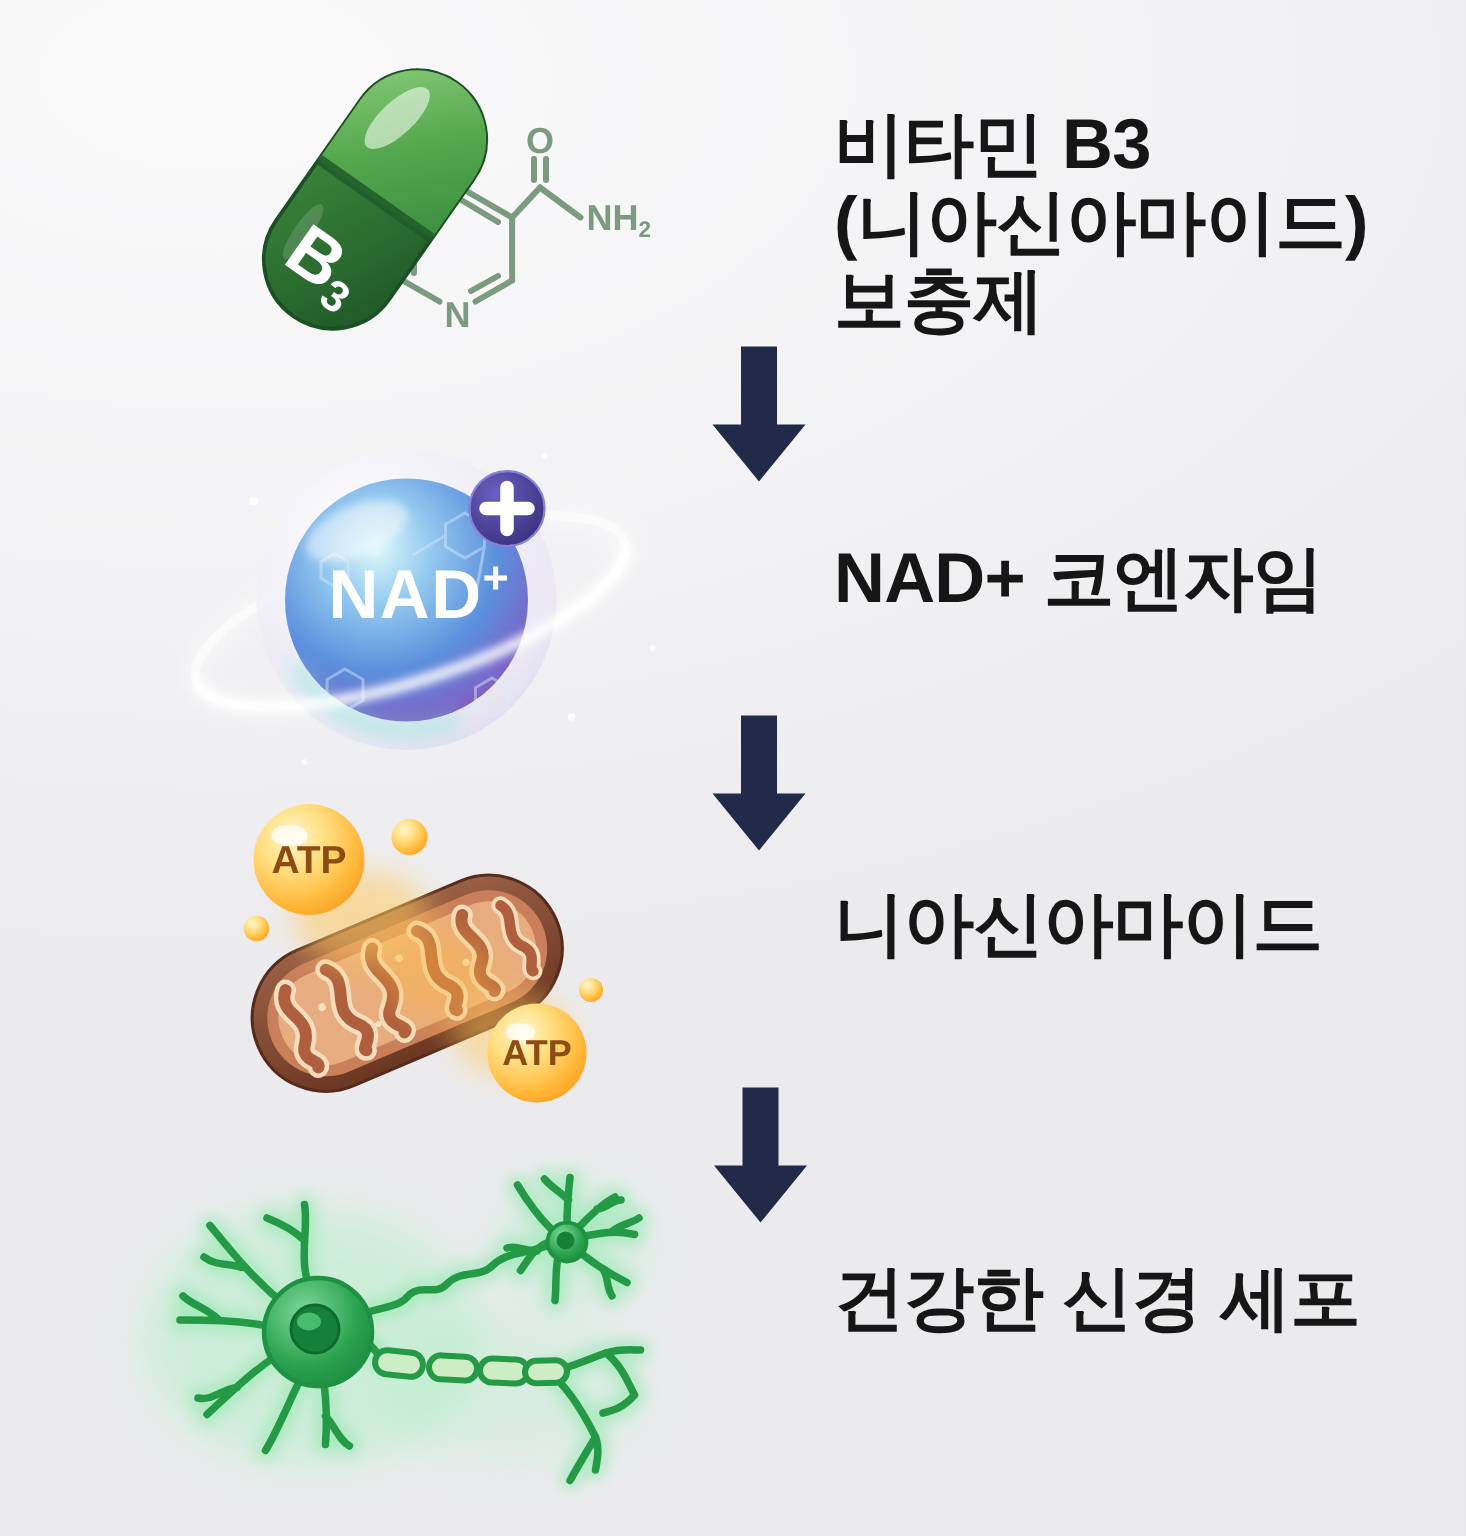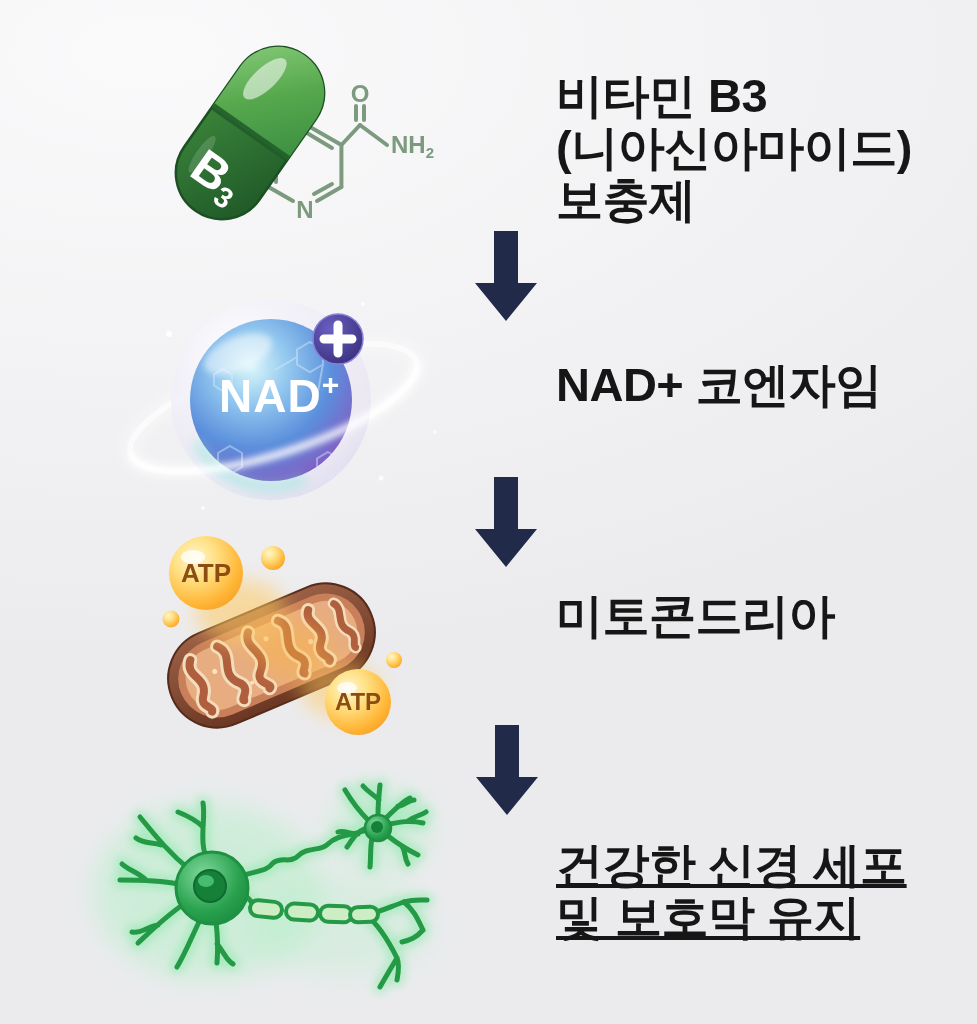--- a/index.html
+++ b/index.html
@@ -8,21 +8,21 @@
     background:radial-gradient(120% 60% at 15% 5%, #fafafb 0%, #f2f2f4 55%, #ebebee 100%);
     font-family:"Liberation Sans", sans-serif;
   }
   .abs{position:absolute;}
   .step-text{
     font-size:47px;font-weight:700;color:#161616;line-height:52px;letter-spacing:-0.5px;
   }
   .t1{left:556px;top:70px;}
   .t2{left:556px;top:341px;margin-top:18px;}
   .t3{left:556px;top:590px;}
-  .t4{left:556px;top:839px;text-decoration:underline;}
+  .t4{left:556px;top:839px;}
   .arrow{width:62px;height:90px;}
   .a1{left:475px;top:231px;}
   .a2{left:475px;top:477px;}
   .a3{left:476px;top:725px;}
   .art-capsule{left:155px;top:28px;width:310px;height:225px;}
   .art-orb{left:135px;top:282px;width:320px;height:250px;}
   .art-mito{left:113px;top:528px;width:350px;height:240px;}
   .art-neuron{left:58px;top:772px;width:420px;height:250px;}
   svg{display:block;overflow:visible;}
   svg text{font-family:"Liberation Sans", sans-serif;}
@@ -205,21 +205,21 @@
         <ellipse cx="80" cy="29" rx="12" ry="7" fill="#ffffff" opacity="0.75"></ellipse>
         <text x="93" y="54" text-anchor="middle" font-size="26" font-weight="bold" fill="#8c4c12"><tspan>ATP</tspan></text>
       </g>
       <g>
         <circle cx="245" cy="174" r="33" fill="url(#atpG)"></circle>
         <ellipse cx="234" cy="160" rx="10" ry="6" fill="#ffffff" opacity="0.75"></ellipse>
         <text x="245" y="182" text-anchor="middle" font-size="24" font-weight="bold" fill="#8c4c12"><tspan>ATP</tspan></text>
       </g>
     </svg>
     <div class="abs step-text t3">
-      <div>미토콘드리아</div>
+      <div>니아신아마이드</div>
     </div>
   </section>
 
   <svg class="abs arrow a3" viewBox="0 0 62 90">
     <polygon points="19,0 43,0 43,52 62,52 31,90 0,52 19,52" fill="#212a48"></polygon>
   </svg>
 
   <section>
     <svg class="abs art-neuron" viewBox="0 0 420 250">
       <defs>
@@ -273,17 +273,16 @@
         <circle cx="152" cy="114" r="16" fill="#148038" stroke="#0f6b2e" stroke-width="2"></circle>
         <ellipse cx="148" cy="109" rx="8" ry="6" fill="#4cc276" opacity="0.9"></ellipse>
       </g>
       <g>
         <circle cx="320" cy="56" r="13" fill="url(#somaG)" stroke="#1f9143" stroke-width="2.5"></circle>
         <circle cx="319" cy="55" r="6" fill="#148038"></circle>
       </g>
     </svg>
     <div class="abs step-text t4">
       <div>건강한 신경 세포</div>
-      <div>및 보호막 유지</div>
     </div>
   </section>
 
 </div>
 
 </body></html>

